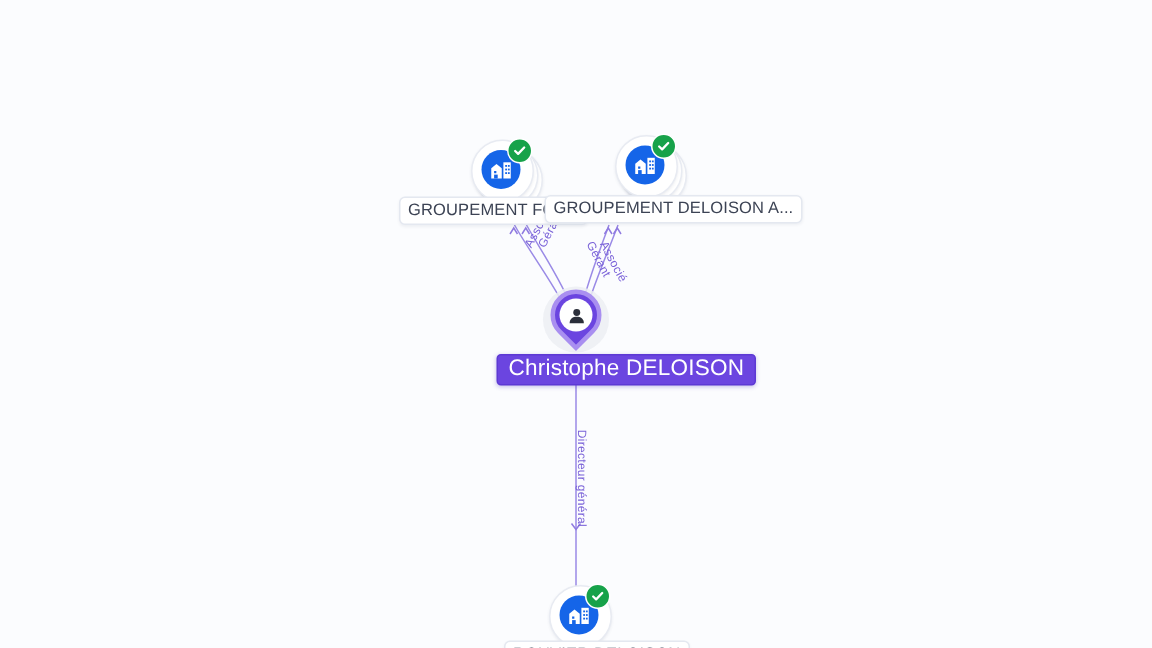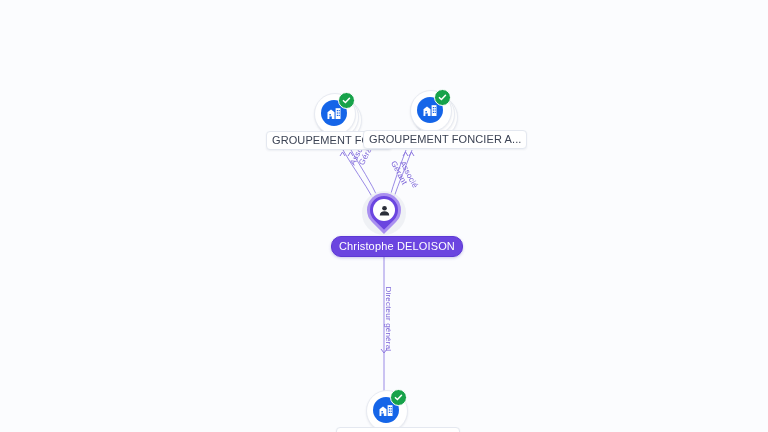--- a/index.html
+++ b/index.html
@@ -133,23 +133,23 @@
     font-size: 11px;
     line-height: 12px;
     color: #3c4354;
     letter-spacing: .1px;
     white-space: nowrap;
     box-shadow: 0 1px 2px rgba(60,70,100,0.07);
   }
   .node-label.person {
     background: #6b45e0;
     border: 1px solid #5d39d4;
-    border-radius: 10px;
+    border-radius: 3px;
     color: #ffffff;
-    font-size: 11px;
+    font-size: 15px;
     padding: 3px 7px 4px 7px;
     letter-spacing: .15px;
     box-shadow: 0 1px 3px rgba(80,60,190,0.30);
   }
   .edge-label {
     position: absolute;
     font-size: 8px;
     line-height: 9px;
     color: #7a62d8;
     white-space: nowrap;
@@ -242,21 +242,21 @@
           <rect x="12.6" y="9.8" width="1.2" height="1.2" fill="#1565e8"></rect>
         </svg>
       </div>
     </div>
     <div class="check-badge">
       <svg width="9" height="9" viewBox="0 0 10 10" aria-hidden="true">
         <path d="M1.6 5.2 L3.8 7.3 L8.3 2.6" fill="none" stroke="#ffffff" stroke-width="1.7" stroke-linecap="round" stroke-linejoin="round"></path>
       </svg>
     </div>
   </div>
-  <div class="node-label" style="left:363px; top:130px;">GROUPEMENT FONCIER A...</div>
+  <div class="node-label" style="left:363px; top:130px;">GROUPEMENT DELOISON A...</div>
 
   <div class="person-node" style="left:362px; top:191px;">
     <div class="pin-halo"></div>
     <div class="pin-shape"></div>
     <div class="pin-inner">
       <svg width="13" height="13" viewBox="0 0 14 14" aria-hidden="true">
         <circle cx="7" cy="4.6" r="2.5" fill="#2b2f3a"></circle>
         <path d="M1.9 12.4 C1.9 9.2 4.2 7.8 7 7.8 C9.8 7.8 12.1 9.2 12.1 12.4 Z" fill="#2b2f3a"></path>
       </svg>
     </div>

